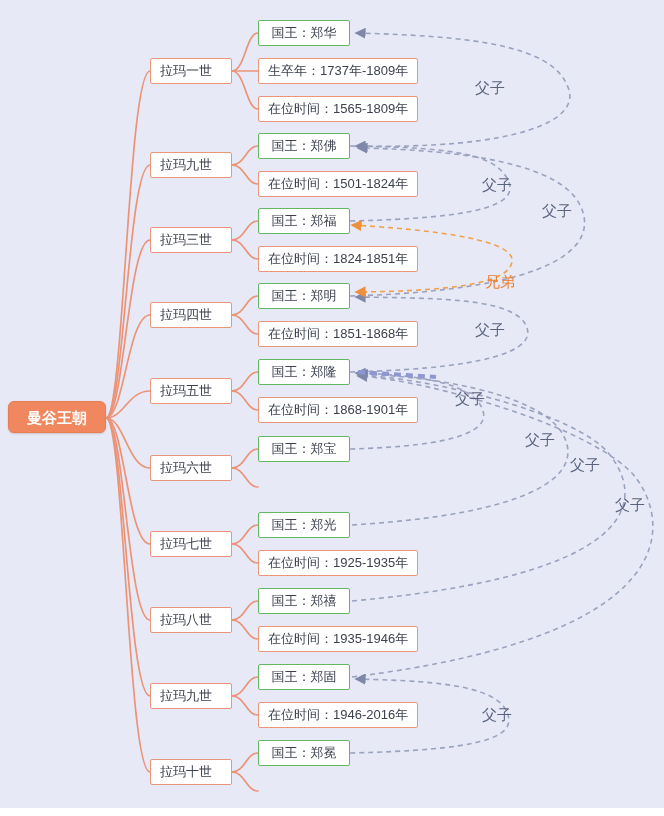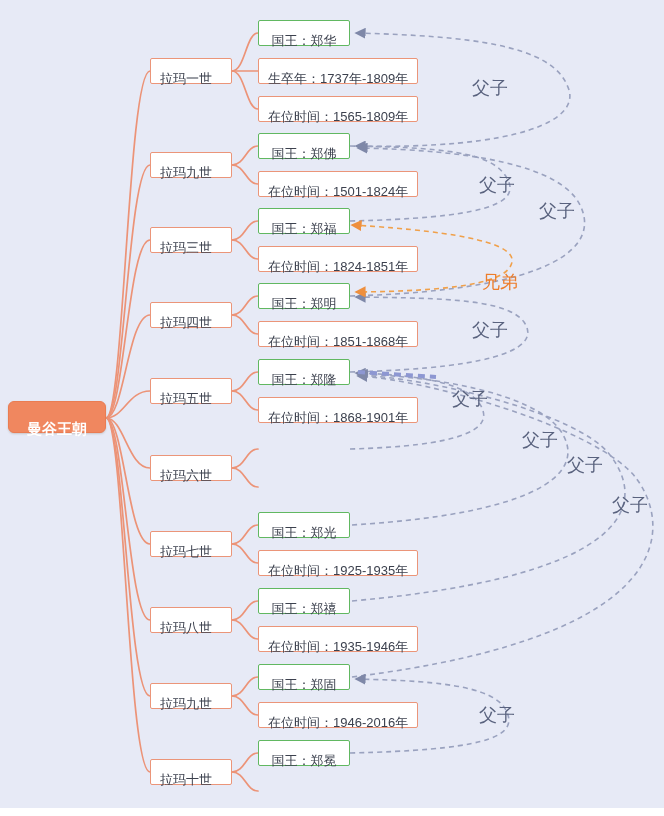--- a/index.html
+++ b/index.html
@@ -5,34 +5,34 @@
   html,body{margin:0;padding:0;}
   body{width:664px;height:816px;background:#ffffff;}
   .canvas{
     position:relative;width:664px;height:816px;background:#e7eaf6;
     font-family:"Liberation Sans","DejaVu Sans",sans-serif;overflow:hidden;
   }
   svg.edges{position:absolute;left:0;top:0;}
   .node{
     position:absolute;box-sizing:border-box;height:26px;line-height:24px;
     background:#ffffff;border:1px solid #cccccc;border-radius:2px;
-    font-size:13px;color:#3c414e;padding:8px 9px;white-space:nowrap;
+    font-size:13px;color:#3c414e;padding:0 9px;white-space:nowrap;
   }
   .root{
-    height:32px;line-height:32px;width:98px;text-align:center;padding:11px;
+    height:32px;line-height:32px;width:98px;text-align:center;padding:0;
     background:#f0875f;border-color:#ea7c52;color:#ffffff;
     font-weight:700;font-size:15px;border-radius:6px;
     box-shadow:0 1px 2px rgba(120,90,70,.25);
   }
   .branch{width:82px;text-align:left;border-color:#eb9579;}
   .king{width:92px;text-align:center;border-color:#61b861;}
   .info{border-color:#eb9579;}
   .rel{
     position:absolute;transform:translate(-50%,-50%);
-    font-size:18px;color:#59627e;white-space:nowrap;font-weight:400;
+    font-size:15px;color:#59627e;white-space:nowrap;font-weight:400;
   }
   .rel.brother{color:#ed7d2b;margin-top:12px;}
   .bottom-strip{position:absolute;left:0;bottom:0;width:664px;height:8px;background:#ffffff;}
 </style>
 </head>
 <body>
 
 <div class="canvas">
 
   <svg class="edges" width="664" height="816" viewBox="0 0 664 816">
@@ -125,20 +125,21 @@
 
   <div class="node king" style="left:258px;top:208px">国王：郑福</div>
   <div class="node info" style="left:258px;top:246px">在位时间：1824-1851年</div>
 
   <div class="node king" style="left:258px;top:283px">国王：郑明</div>
   <div class="node info" style="left:258px;top:321px">在位时间：1851-1868年</div>
 
   <div class="node king" style="left:258px;top:359px">国王：郑隆</div>
   <div class="node info" style="left:258px;top:397px">在位时间：1868-1901年</div>
 
+  <div class="node king" style="left:258px;top:436px">国王：郑宝</div>
 
   <div class="node king" style="left:258px;top:512px">国王：郑光</div>
   <div class="node info" style="left:258px;top:550px">在位时间：1925-1935年</div>
 
   <div class="node king" style="left:258px;top:588px">国王：郑禧</div>
   <div class="node info" style="left:258px;top:626px">在位时间：1935-1946年</div>
 
   <div class="node king" style="left:258px;top:664px">国王：郑固</div>
   <div class="node info" style="left:258px;top:702px">在位时间：1946-2016年</div>
 

